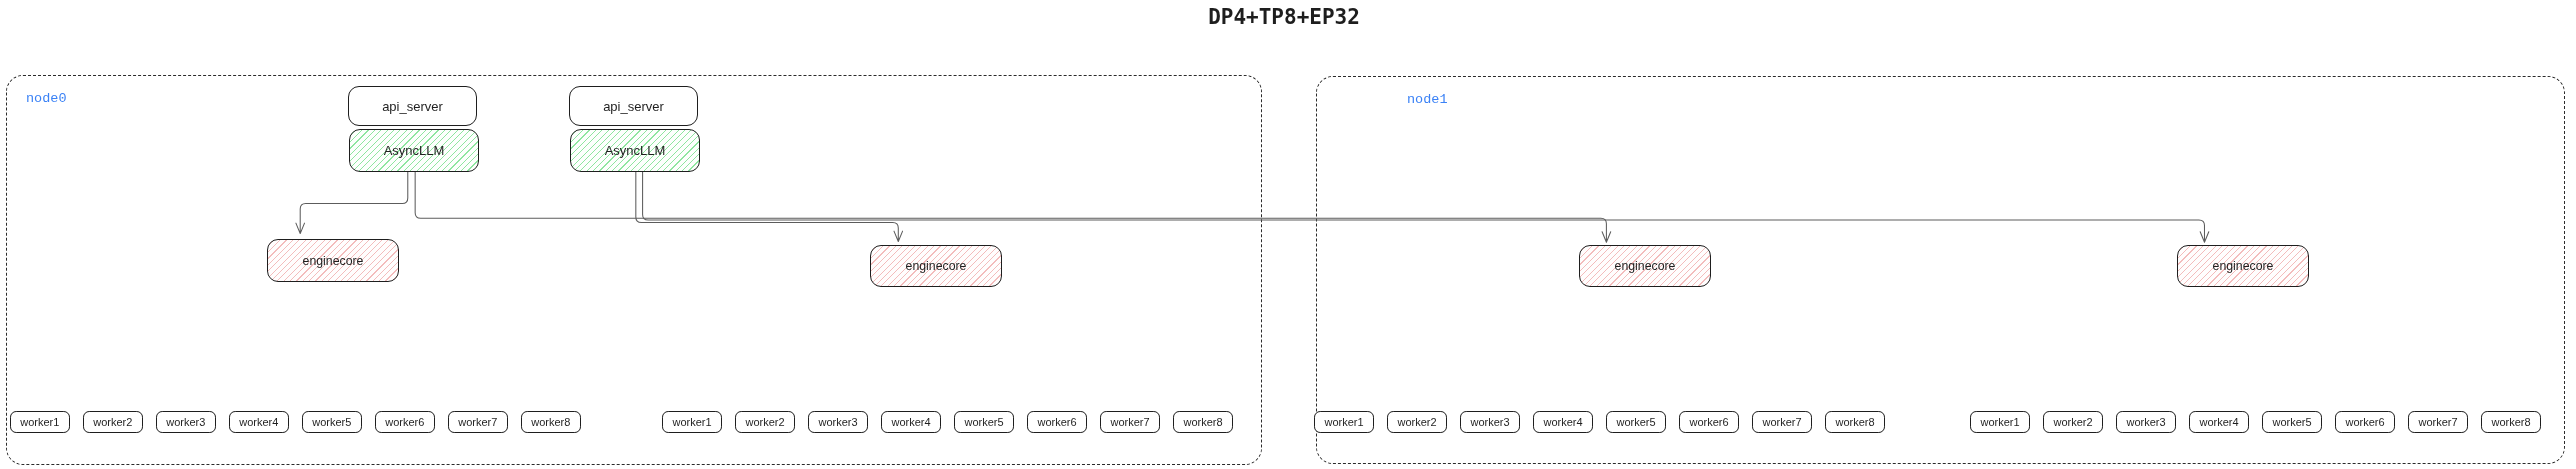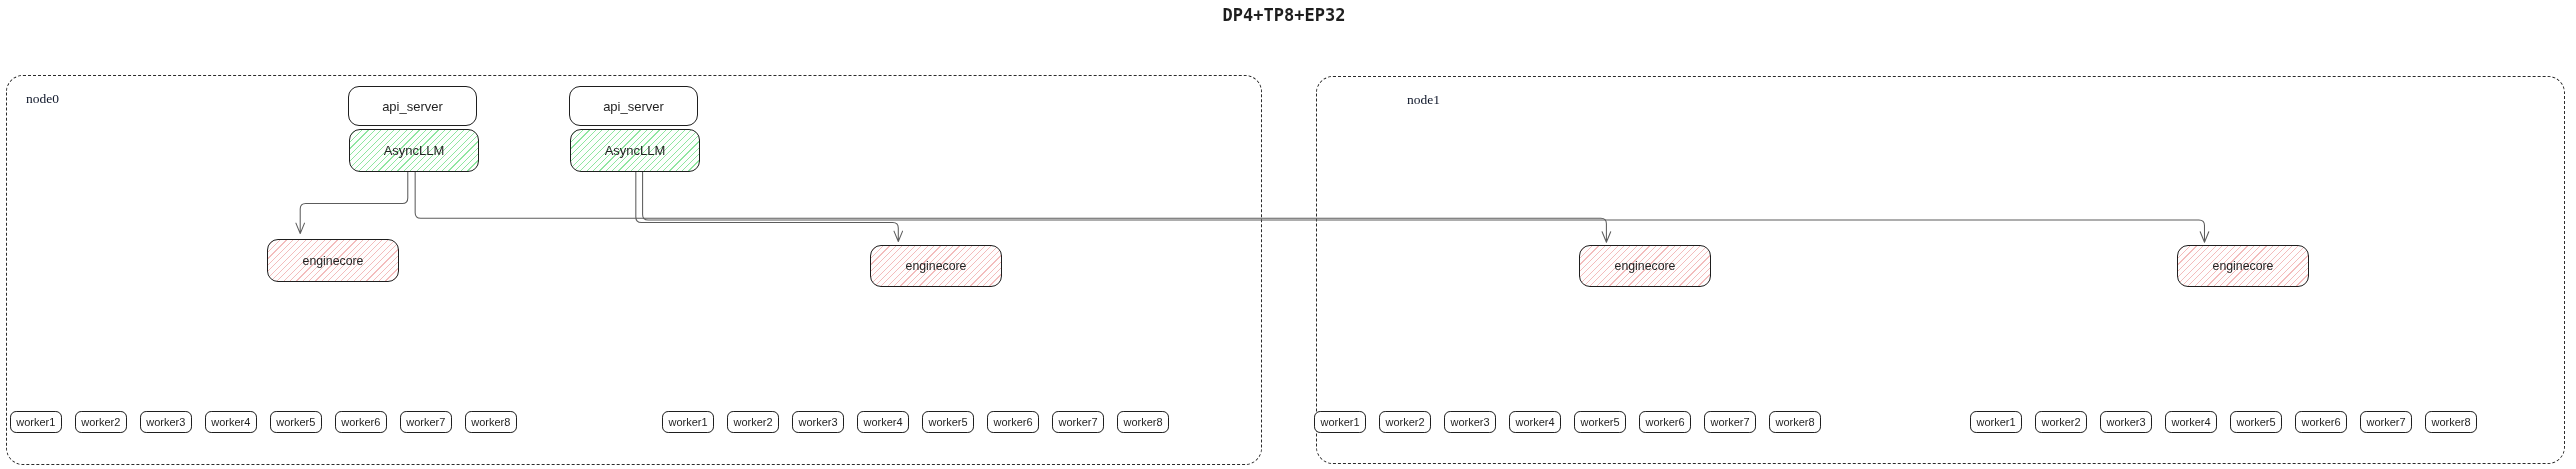--- a/index.html
+++ b/index.html
@@ -7,33 +7,33 @@
     position:relative;
     width:2576px;height:469px;
     font-family:"Liberation Sans",sans-serif;
     color:#1e1e1e;
     overflow:hidden;
   }
   .title{
     position:absolute;left:1161px;top:4.9px;width:246px;
     text-align:center;
     font-family:"DejaVu Sans Mono",monospace;
-    font-size:17px;font-weight:bold;letter-spacing:0px;
+    font-size:21px;font-weight:bold;letter-spacing:0px;
     color:#1e1e1e;
   }
   .node{
     position:absolute;
     border:1.2px dashed #2b2b2b;
     border-radius:17px;
     background:transparent;
   }
   .node-label{
     position:absolute;
-    font-family:Liberation Serif, serif;
-    font-size:13.5px;color:#0f172a;
+    font-family:Liberation Mono, monospace;
+    font-size:13.5px;color:#3b82f6;
   }
   .bigbox{
     position:absolute;
     box-sizing:border-box;
     border:1.4px solid #1e1e1e;
     border-radius:11px;
     background:#ffffff;
     display:flex;align-items:center;justify-content:center;
     font-size:13px;color:#1f1f1f;text-align:right;
   }
@@ -46,21 +46,21 @@
     background-image:repeating-linear-gradient(135deg,transparent 0px,transparent 3.7px,#f3bcbc 3.7px,#f3bcbc 4.5px);
     font-size:12.3px;
     margin-left:38px;
   }
   .worker-group{
     position:absolute;top:411px;
     display:flex;gap:13px;
   }
   .worker{
     box-sizing:border-box;
-    width:52px;height:21.5px;
+    width:60px;height:21.5px;
     border:1.2px solid #1e1e1e;
     border-radius:6.2px;
     background:#fff;
     display:flex;align-items:center;justify-content:center;
     font-size:11px;color:#1f1f1f;
     white-space:nowrap;
   }
   svg.edges{position:absolute;left:0;top:0;width:2576px;height:469px;pointer-events:none;}
   svg.edges path{fill:none;stroke:#5c5c5c;stroke-width:1.7px;stroke-linecap:round;stroke-linejoin:round;}
 </style>

